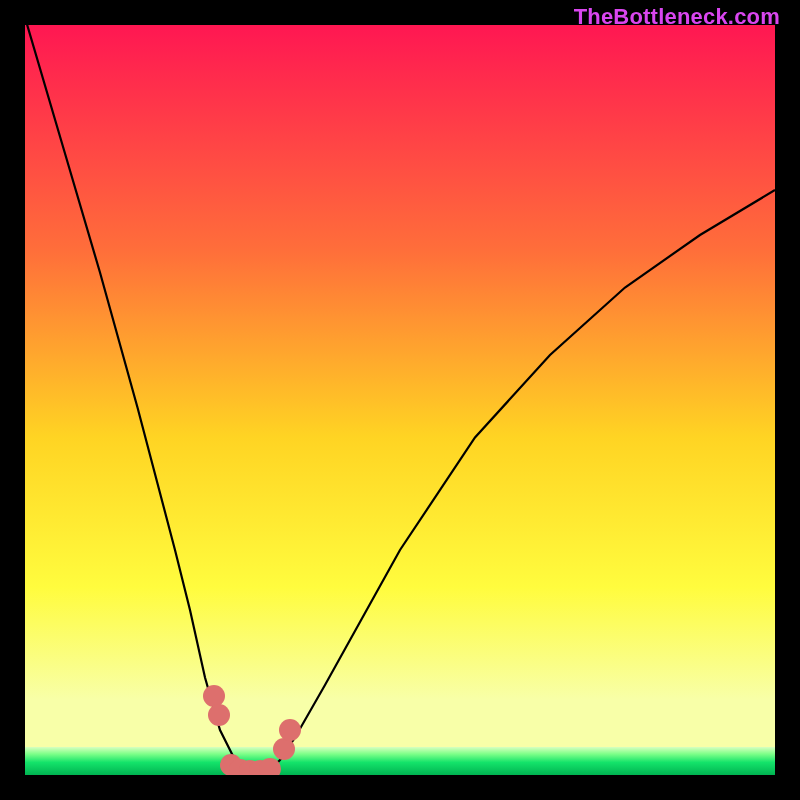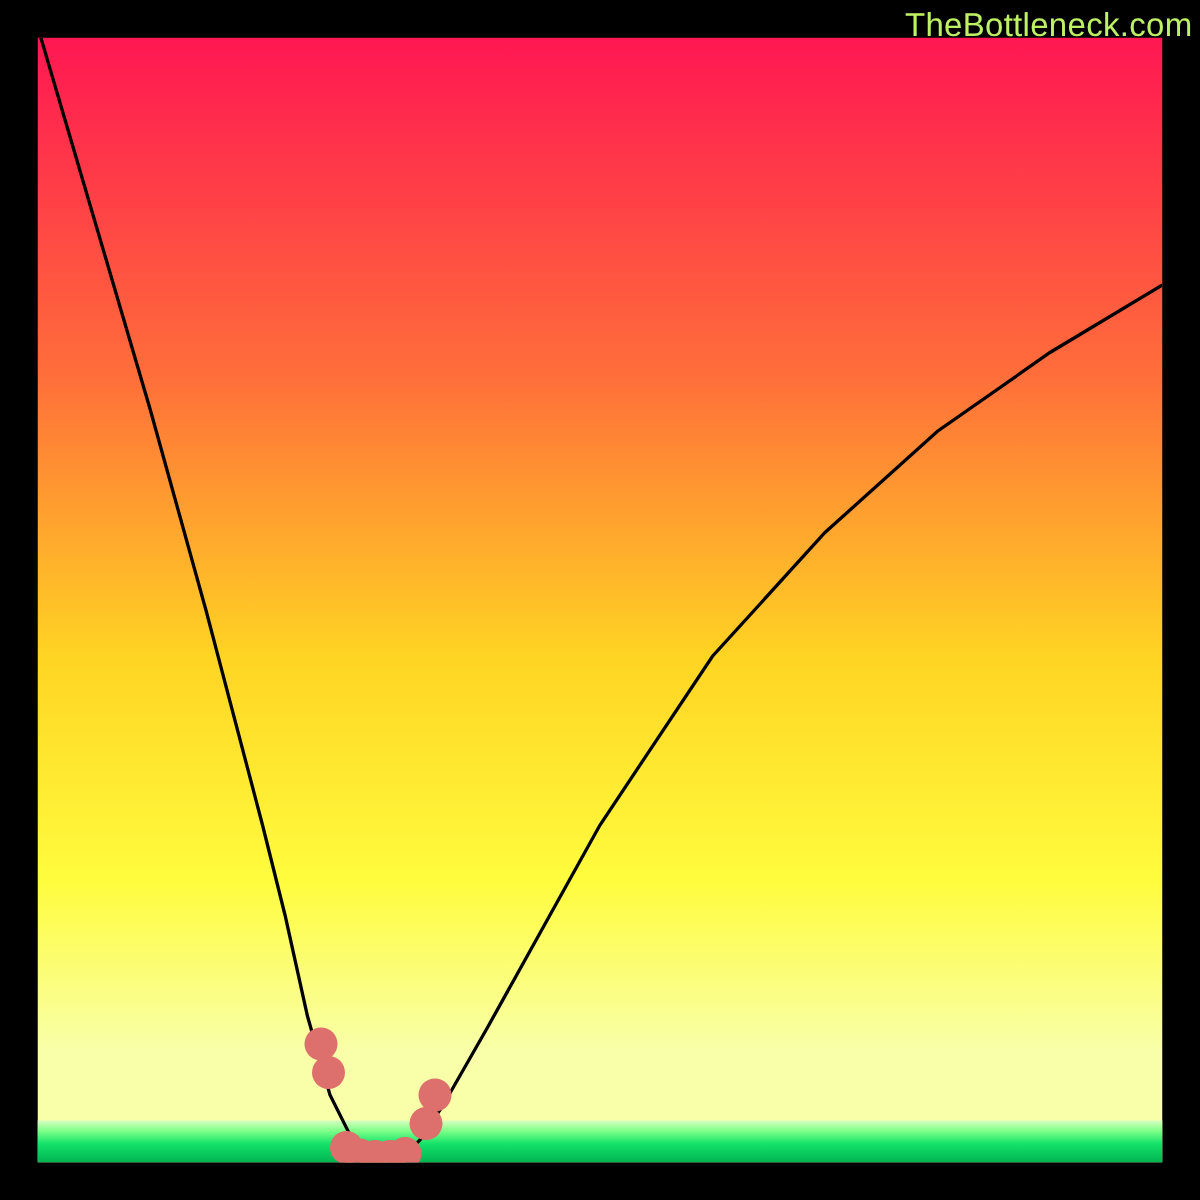--- a/index.html
+++ b/index.html
@@ -23,24 +23,24 @@
     position: absolute;
     left: 25px;
     top: 25px;
     width: 750px;
     height: 750px;
     overflow: hidden;
   }
   .watermark {
     position: absolute;
     top: 4px;
-    right: 5px;
-    color: #bef264;
+    right: 20px;
+    color: #d946ef;
     font-size: 22px;
-    font-weight: 400;
+    font-weight: 700;
     letter-spacing: 0.2px;
     z-index: 50;
   }
   svg.curve {
     position: absolute;
     left: 0;
     top: 0;
     width: 750px;
     height: 750px;
     z-index: 30;

